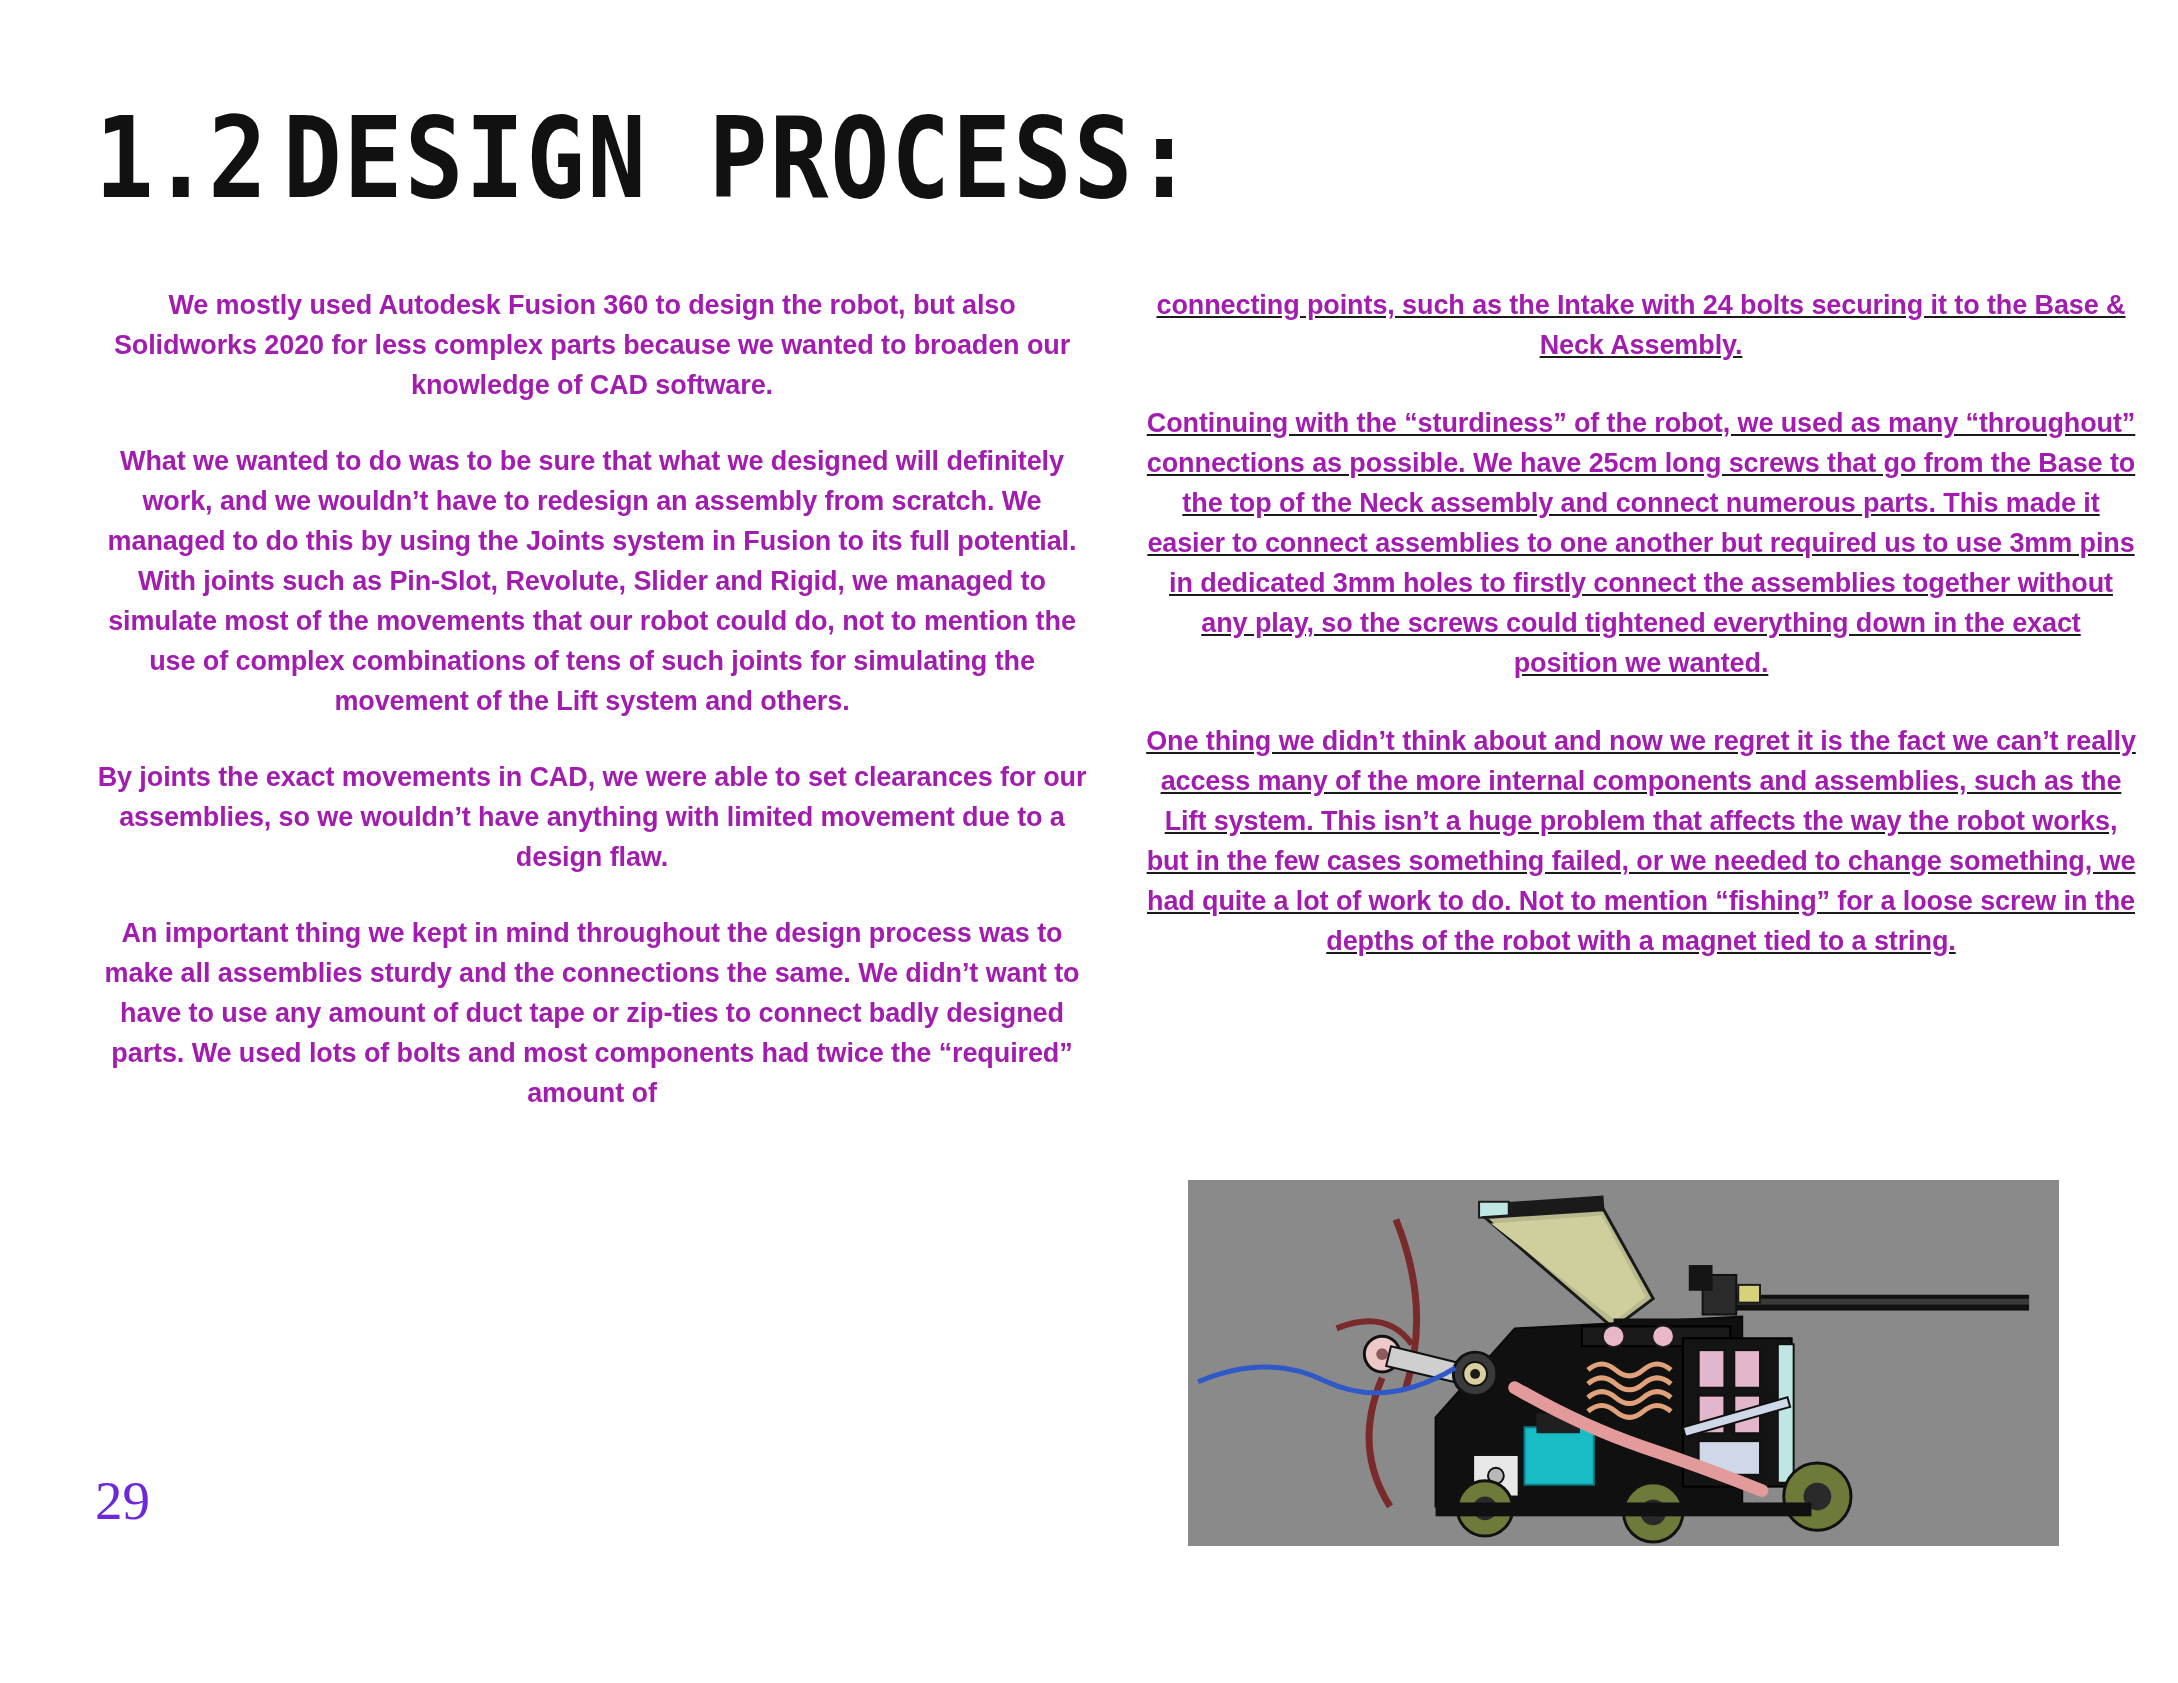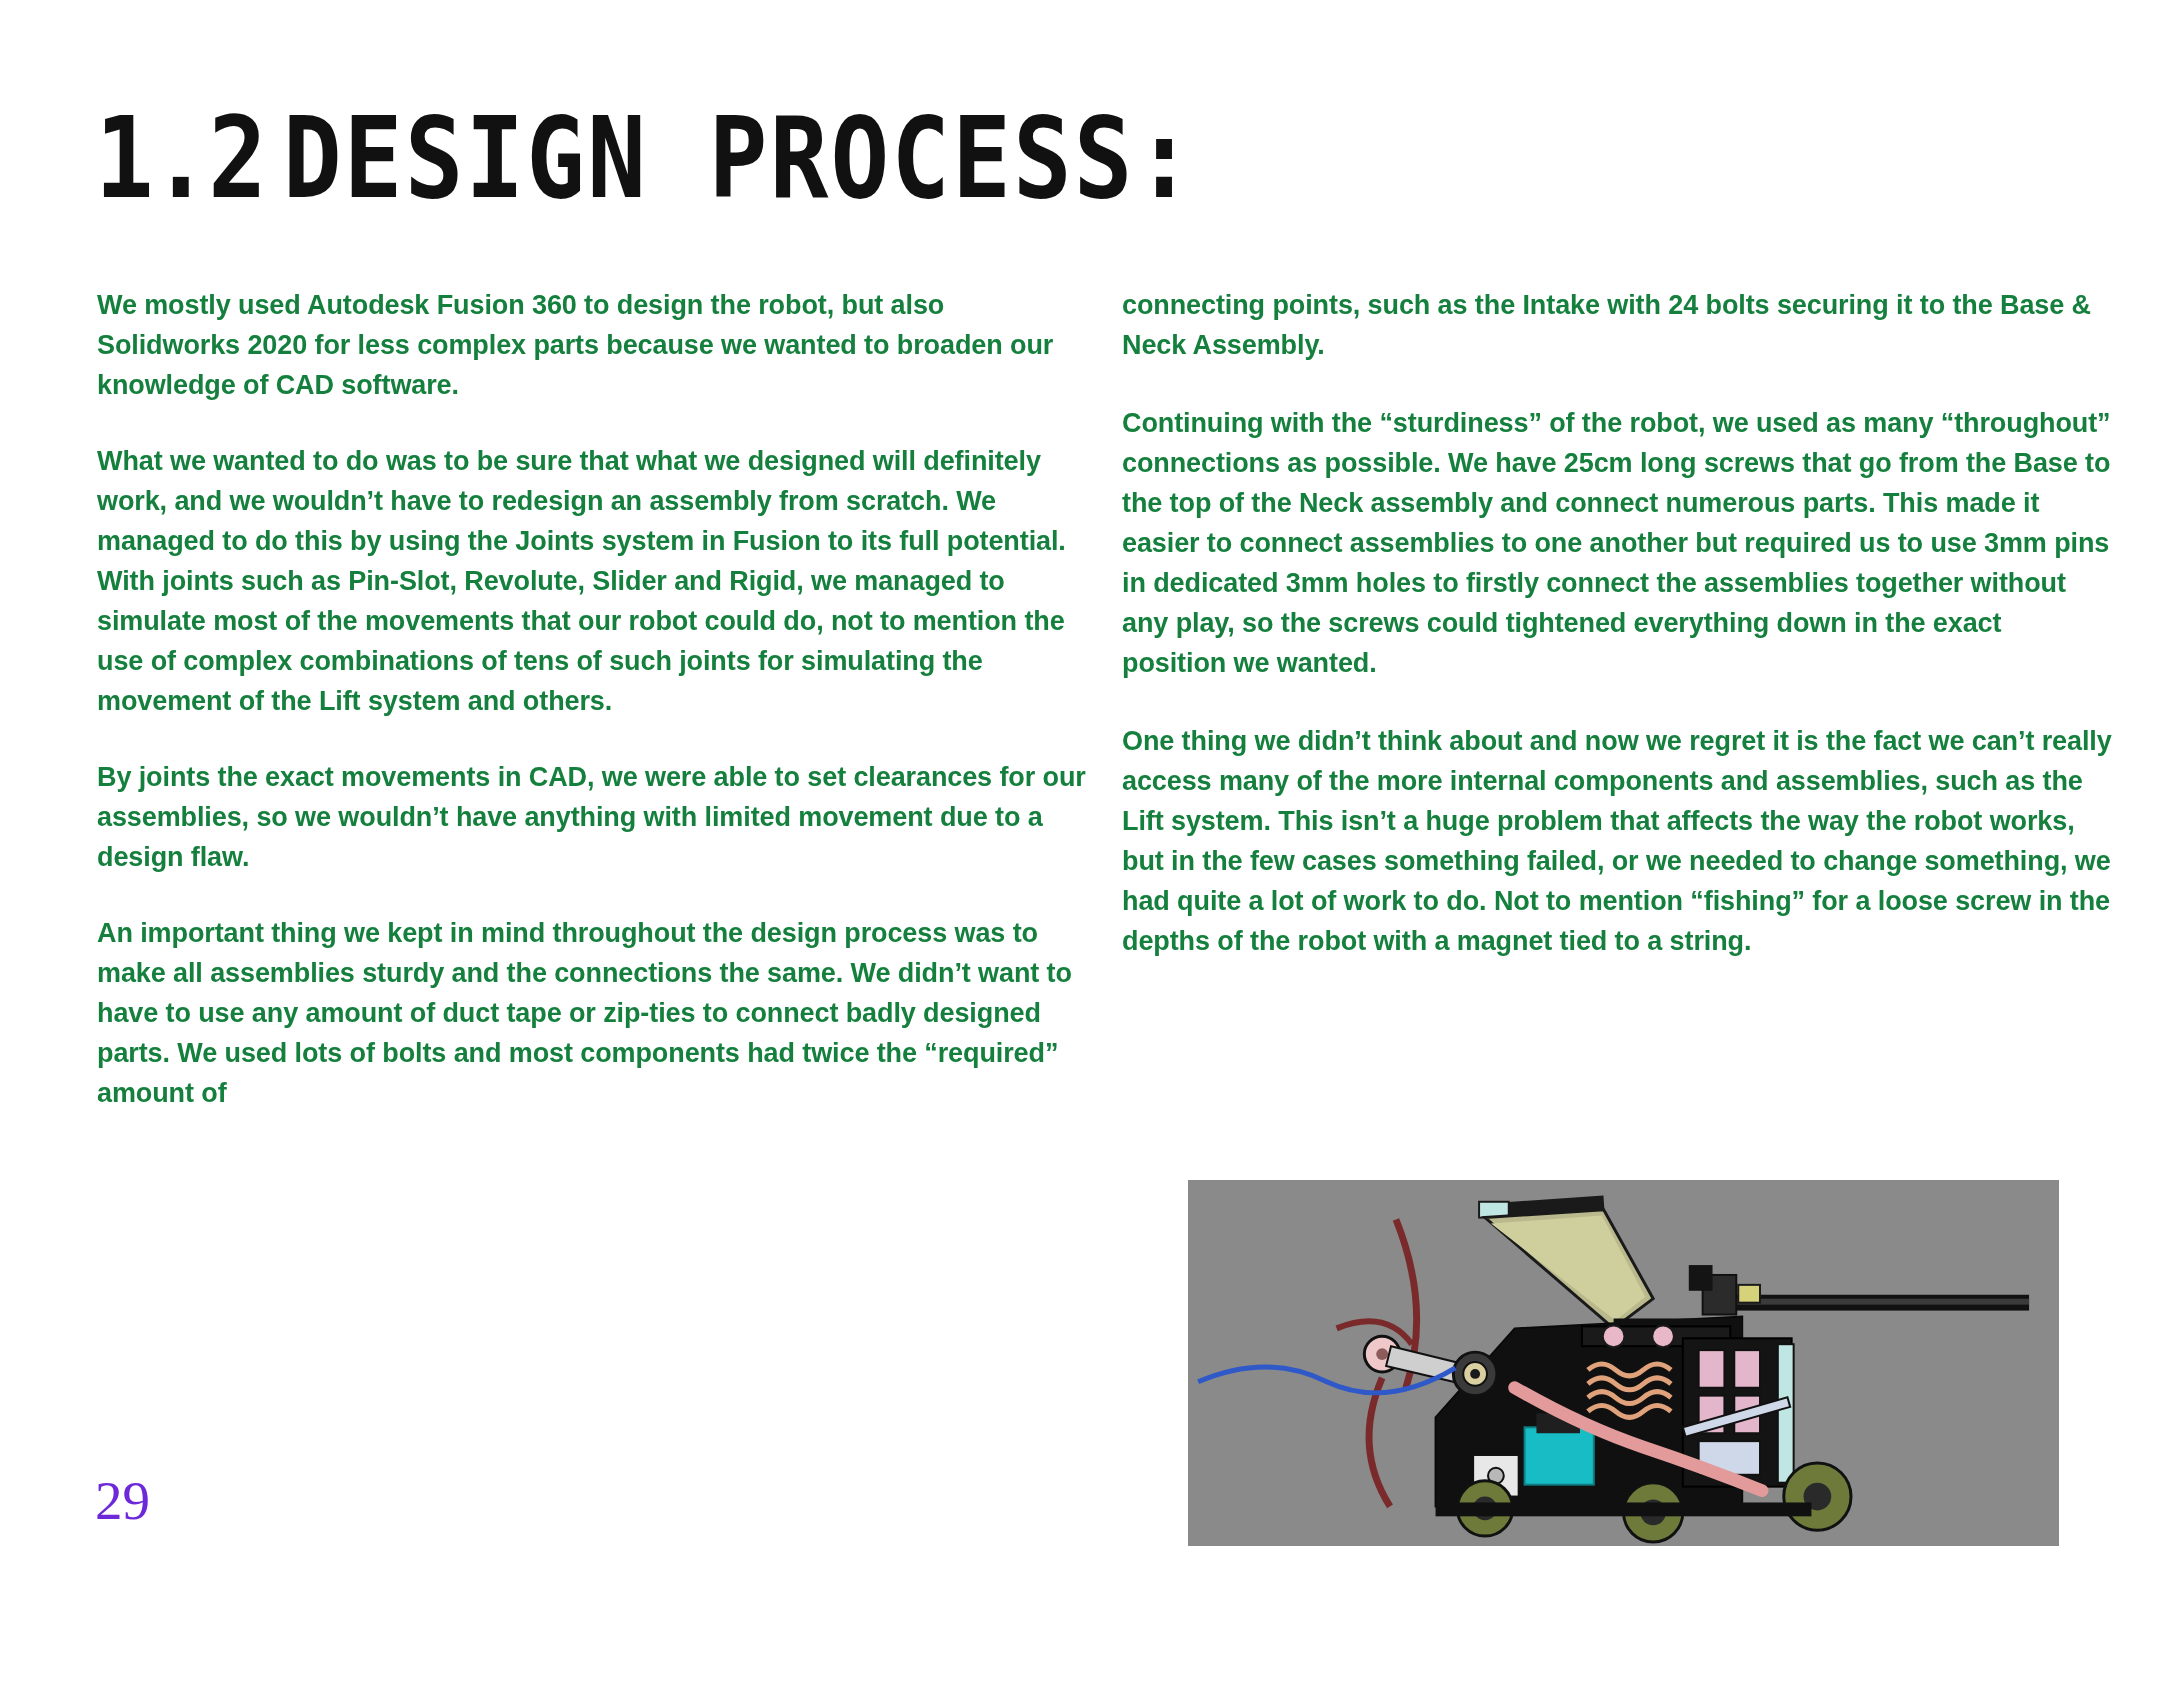--- a/index.html
+++ b/index.html
@@ -51,30 +51,30 @@
     transform: scaleX(1.06) scaleY(1.22);
     transform-origin: left bottom;
   }
   
   .col {
     position: absolute;
     top: 285px;
     width: 990px;
   }
   .col-left  { left: 97px; }
-  .col-right { left: 1122px; }
+  .col-right { left: 1146px; text-decoration: underline; }
 
   .para {
     font-family: "Liberation Sans", sans-serif;
     font-weight: bold;
     font-size: 27px;
     line-height: 40px;
-    color: #15803d;
+    color: #a21caf;
     margin: 0 0 36px 0;
-    text-align: left;
+    text-align: center;
     letter-spacing: -0.1px;
   }
   .col-right .para { margin-bottom: 38px; }
 
   
   .page-number {
     position: absolute;
     left: 95px;
     top: 1473px;
     font-family: "Liberation Serif", serif;

